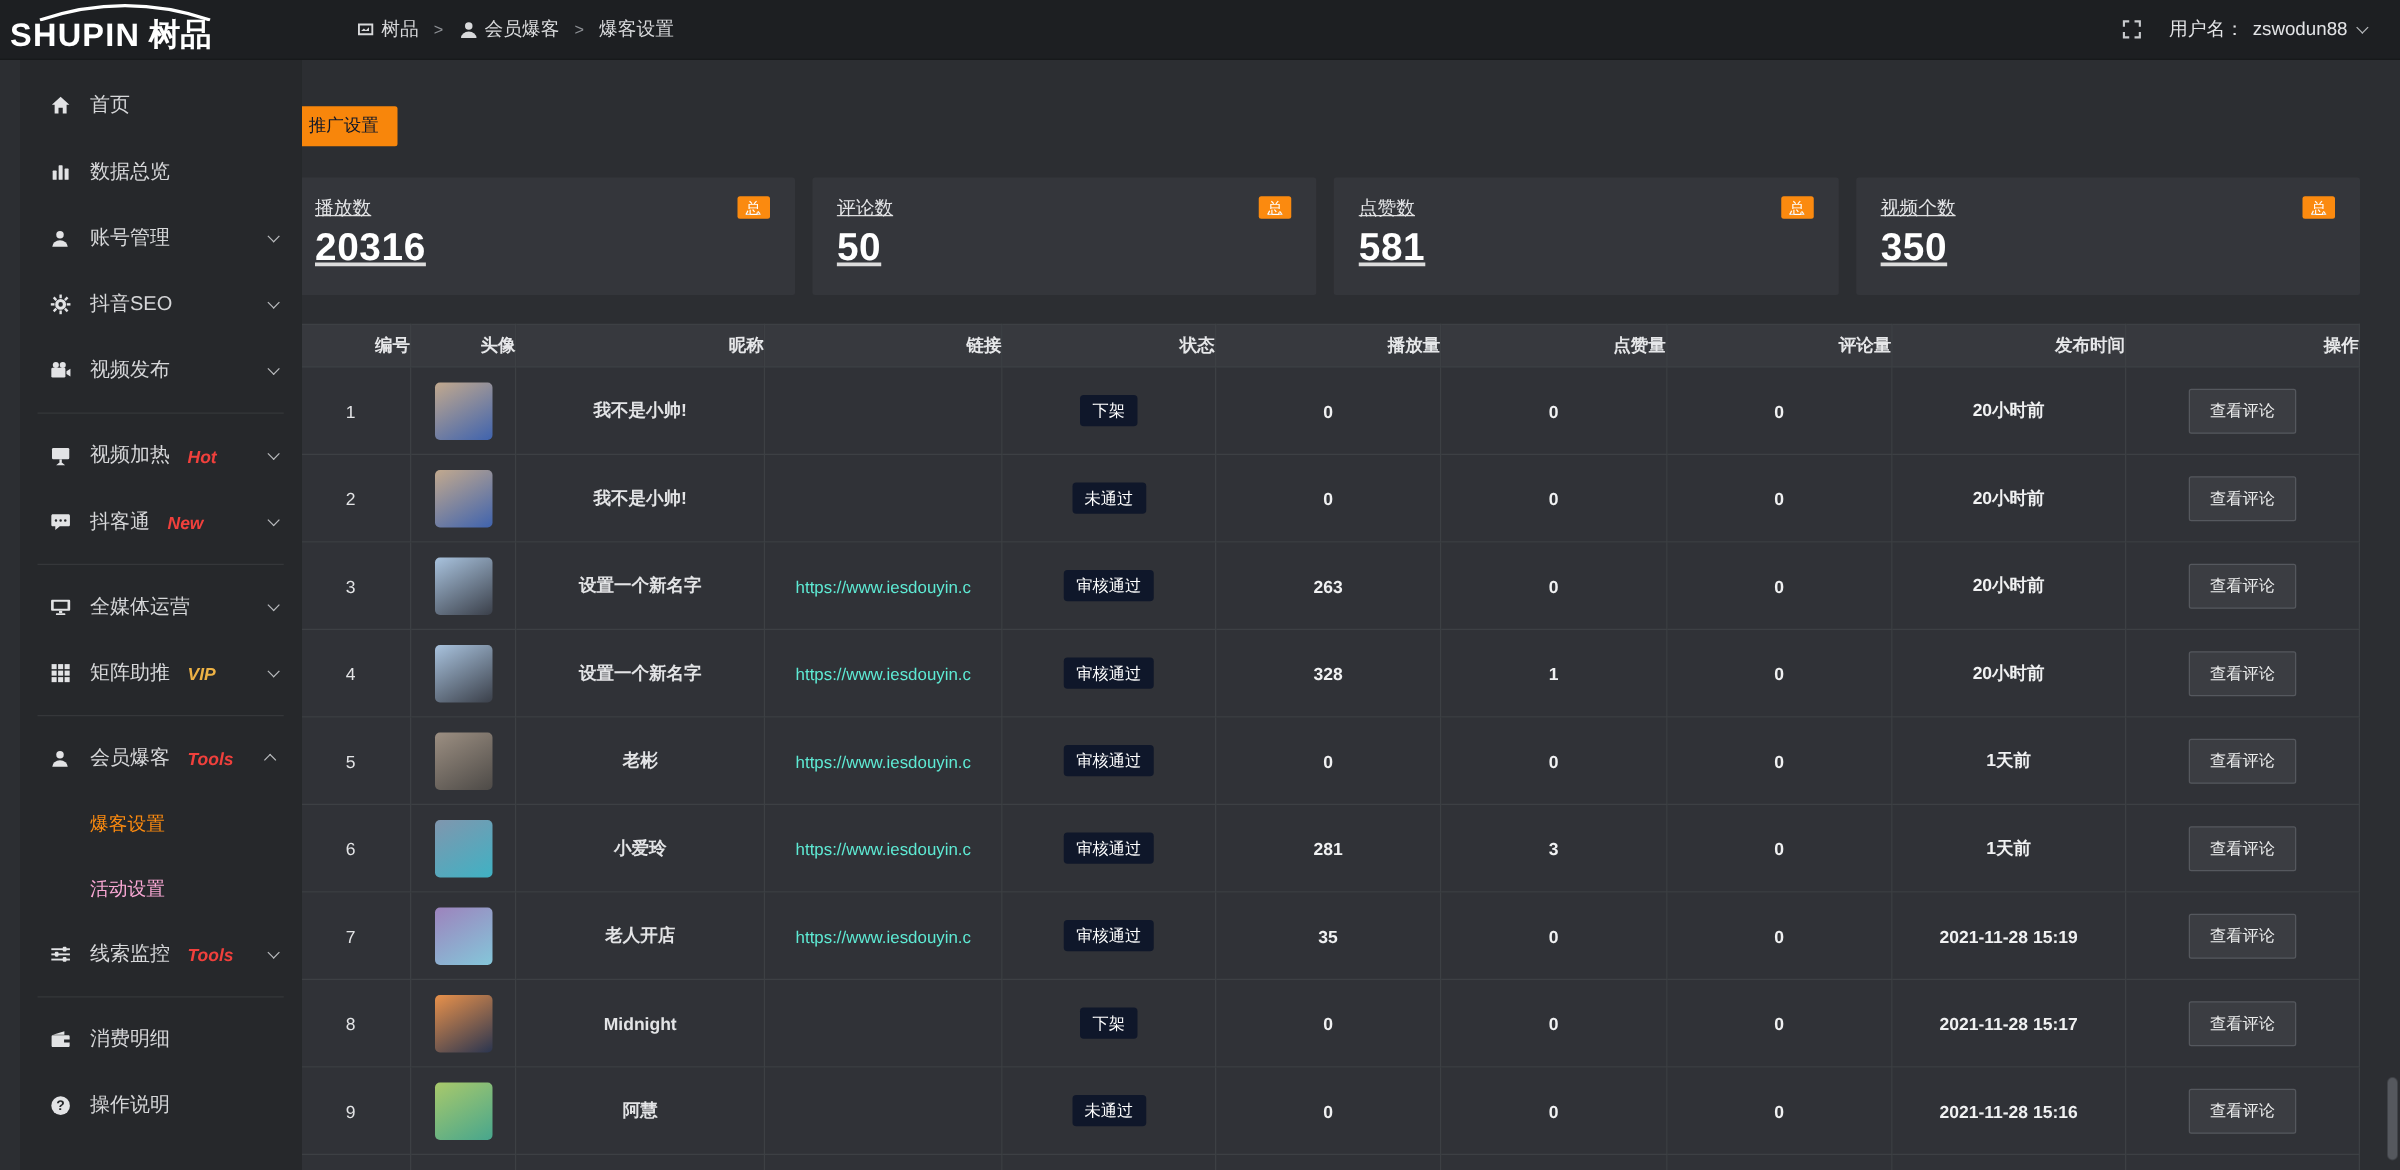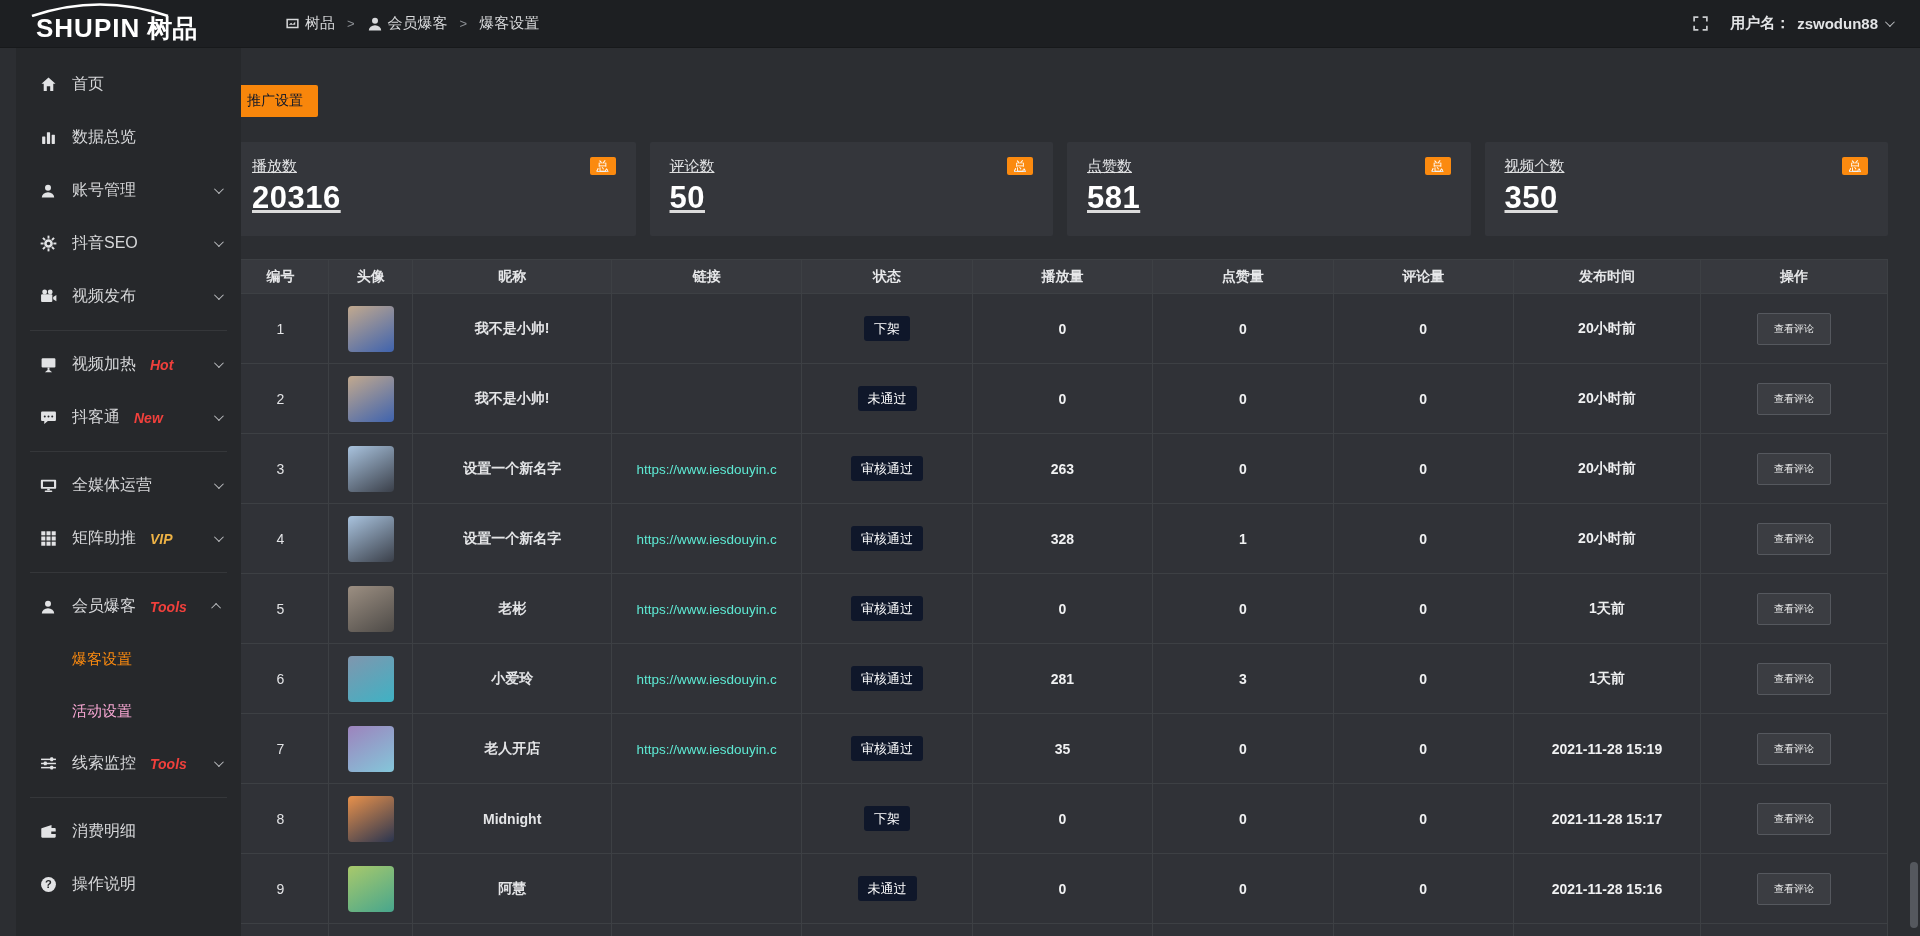--- a/index.html
+++ b/index.html
@@ -8,29 +8,29 @@
     background:#2c2e32;
     font-family:"Liberation Sans","DejaVu Sans",sans-serif;
     color:#dcdcdc;
   }
   
   .topbar {
     position:fixed; top:0; left:0; width:1920px; height:48px;
     background:#1d1f22; display:flex; align-items:center; z-index:10;
     border-bottom:1px solid #17191b;
   }
-  .logo { width:225px; flex:0 0 225px; padding-left:36px; position:relative; height:48px; display:flex; align-items:flex-end; }
+  .logo { width:225px; flex:0 0 225px; padding-left:8px; position:relative; height:48px; display:flex; align-items:flex-end; }
   .logo-arc { position:absolute; top:3px; left:26px; }
   .logo-en { font-size:26px; font-weight:800; color:#fff; letter-spacing:1px; line-height:40px; }
   .logo-cn { font-size:25px; font-weight:700; color:#fff; margin-left:7px; line-height:40px; }
   .breadcrumb { display:flex; align-items:center; margin-left:60px; font-size:15px; color:#d8d9db; }
   .crumb { display:flex; align-items:center; gap:5px; cursor:default; }
   .crumb .icon svg { display:block; }
   .sep { margin:0 12px; color:#8d9095; font-size:13px; }
-  .topbar-right { margin-left:auto; display:flex; align-items:center; gap:21px; padding-right:28px;font-weight:bold; }
+  .topbar-right { margin-left:auto; display:flex; align-items:center; gap:21px; padding-right:28px; }
   .fullscreen { color:#c9cbce; display:flex; }
   .username { font-size:15px; color:#e3e4e6; display:flex; align-items:center; gap:7px; }
   .chev { display:inline-block; width:7px; height:7px; border-right:1.5px solid #b9bbbe; border-bottom:1.5px solid #b9bbbe; transform:rotate(45deg) translateY(-2px); }
   .chev.up { transform:rotate(-135deg) translateY(-2px); }
 
   
   .sidebar {
     position:fixed; top:48px; left:16px; bottom:0; width:225px;
     background:#26282b; padding-top:10px; z-index:9;
   }
@@ -57,36 +57,36 @@
   .card { flex:1; background:#34363b; height:94px; padding:15px 20px; border-radius:2px;text-decoration:underline; }
   .card-top { display:flex; align-items:flex-start; justify-content:space-between; }
   .card-label { font-size:15px; color:#e4e5e7; }
   .badge { background:#fb8a0f; color:#fff; font-size:12px; padding:3px 7px; border-radius:2px; line-height:1; }
   .card-value { font-size:31px; font-weight:700; color:#fff; margin-top:4px; letter-spacing:.5px; }
 
   
   table { width:100%; border-collapse:collapse; margin-top:23px; table-layout:fixed; }
   th {
     background:#37393e; height:34px; font-size:14px; font-weight:700;
-    color:#e6e7e9; border:1px solid #3d4044;
+    color:#e6e7e9; border:1px solid #3d4044;text-align:right;
   }
   td {
     background:#303237; height:70px; text-align:center; vertical-align:middle;
     font-size:14px; color:#e3e4e6; border:1px solid #3d4044;
     overflow:hidden; white-space:nowrap;
   }
   td.num { font-weight:700; color:#f0f1f2; }
   .avatar { display:inline-block; width:46px; height:46px; border-radius:4px; vertical-align:middle; }
   .link { color:#5eead4; font-size:13.5px; text-decoration:none; cursor:pointer; }
   .status {
     display:inline-block; background:#0f172a; color:#fff; font-size:13px;
     padding:6px 10px; border-radius:3px; line-height:1;
   }
   .act-btn {
-    background:#3b3d42; border:1px solid #55585e; color:#eceded; font-size:10px;
+    background:#3b3d42; border:1px solid #55585e; color:#eceded; font-size:13px;
     padding:8px 16px; border-radius:2px; cursor:pointer; font-family:Liberation Mono, monospace;
   }
   .nickname { font-weight:700; }
   .scroll-thumb {
     position:fixed; right:2px; top:862px; width:8px; height:66px;
     background:#55585e; border-radius:4px; z-index:20;
   }
   .icon svg { display:block; }
 </style>
 </head>

